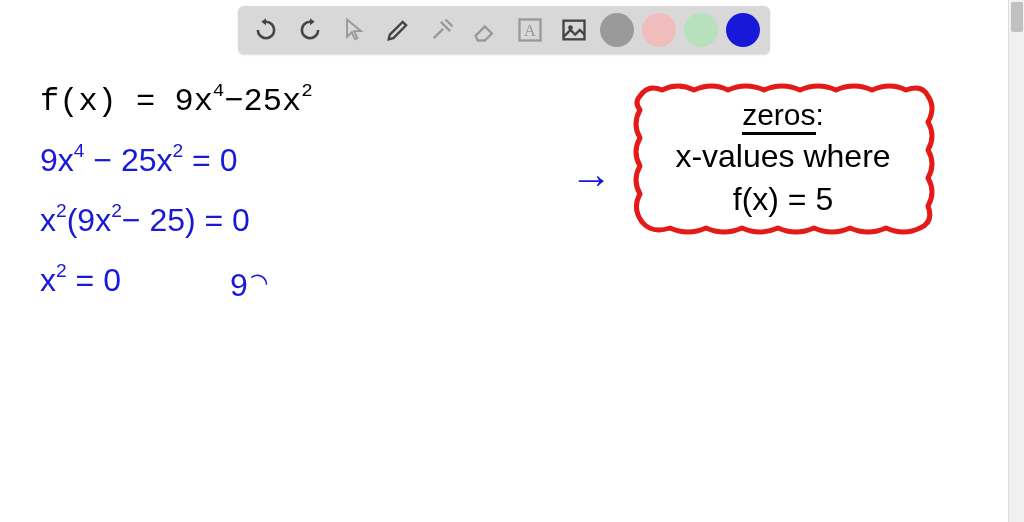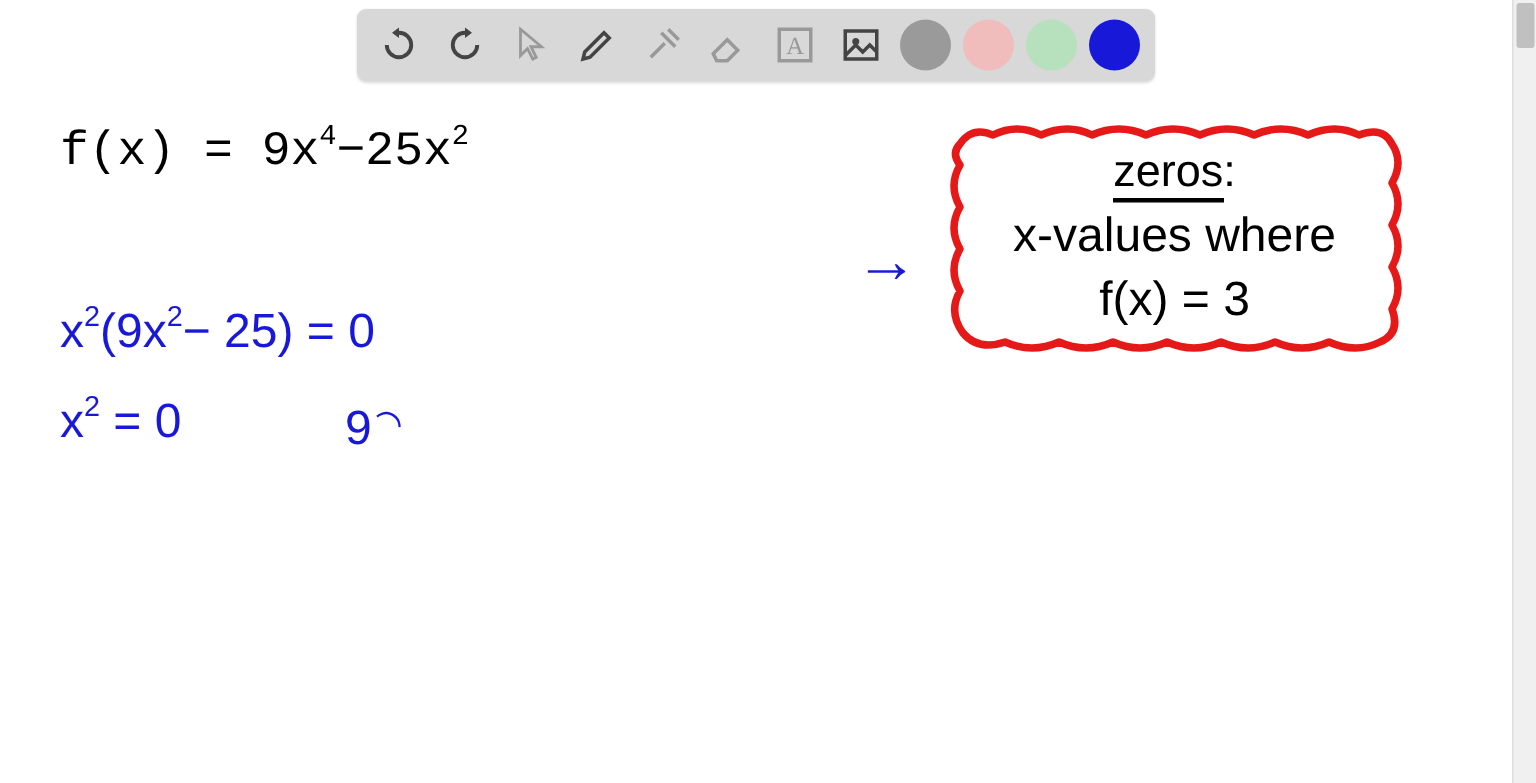--- a/index.html
+++ b/index.html
@@ -169,20 +169,23 @@
     </div>
     <div class="color-swatch" style="background:#9a9a9a"></div>
     <div class="color-swatch" style="background:#f0bcbc"></div>
     <div class="color-swatch" style="background:#b7e0bd"></div>
     <div class="color-swatch" style="background:#1818d8"></div>
   </div>
 
   <div class="math-line black" style="left:40px; top:82px;">
     f(x) = 9x<span class="sup">4</span>−25x<span class="sup">2</span>
   </div>
+  <div class="math-line blue" style="left:40px; top:142px;">
+    9x<span class="sup">4</span> − 25x<span class="sup">2</span> = 0
+  </div>
   <div class="math-line blue" style="left:40px; top:202px;">
     x<span class="sup">2</span>(9x<span class="sup">2</span>− 25) = 0
   </div>
   <div class="math-line blue" style="left:40px; top:262px;">
     x<span class="sup">2</span> = 0
   </div>
   <div class="math-line blue" style="left:230px; top:262px;">
     9<span style="display:inline-block;transform:rotate(25deg) translateY(4px);">⁀</span>
   </div>
 
@@ -190,21 +193,21 @@
 
   <div class="note-box">
     <svg class="note-border" viewBox="0 0 310 160" preserveAspectRatio="none">
       <path d="M12 18 Q20 6 34 12 Q50 4 66 12 Q84 4 100 12 Q118 4 136 12 Q154 4 172 12 Q190 4 208 12 Q226 4 244 12 Q262 4 278 12 Q294 6 300 18 Q308 30 300 44 Q308 58 300 72 Q308 86 300 100 Q308 114 300 128 Q306 144 292 150 Q276 158 258 150 Q240 158 222 150 Q204 158 186 150 Q168 158 150 150 Q132 158 114 150 Q96 158 78 150 Q60 158 42 150 Q24 156 14 144 Q4 130 12 116 Q4 102 12 88 Q4 74 12 60 Q4 46 12 32 Q6 24 12 18 Z" fill="none" stroke="#e61919" stroke-width="5" stroke-linejoin="round"></path>
     </svg>
     <div class="note-content">
       <div>
         <span class="note-title">zeros</span><span class="note-after-colon">:</span>
       </div>
       <div class="note-text">x-values where</div>
-      <div class="note-text">f(x) = 3</div>
+      <div class="note-text">f(x) = 5</div>
     </div>
   </div>
 
 </div>
 
 <div class="scrollbar">
   <div class="scrollbar-thumb"></div>
 </div>
 
 </body></html>

